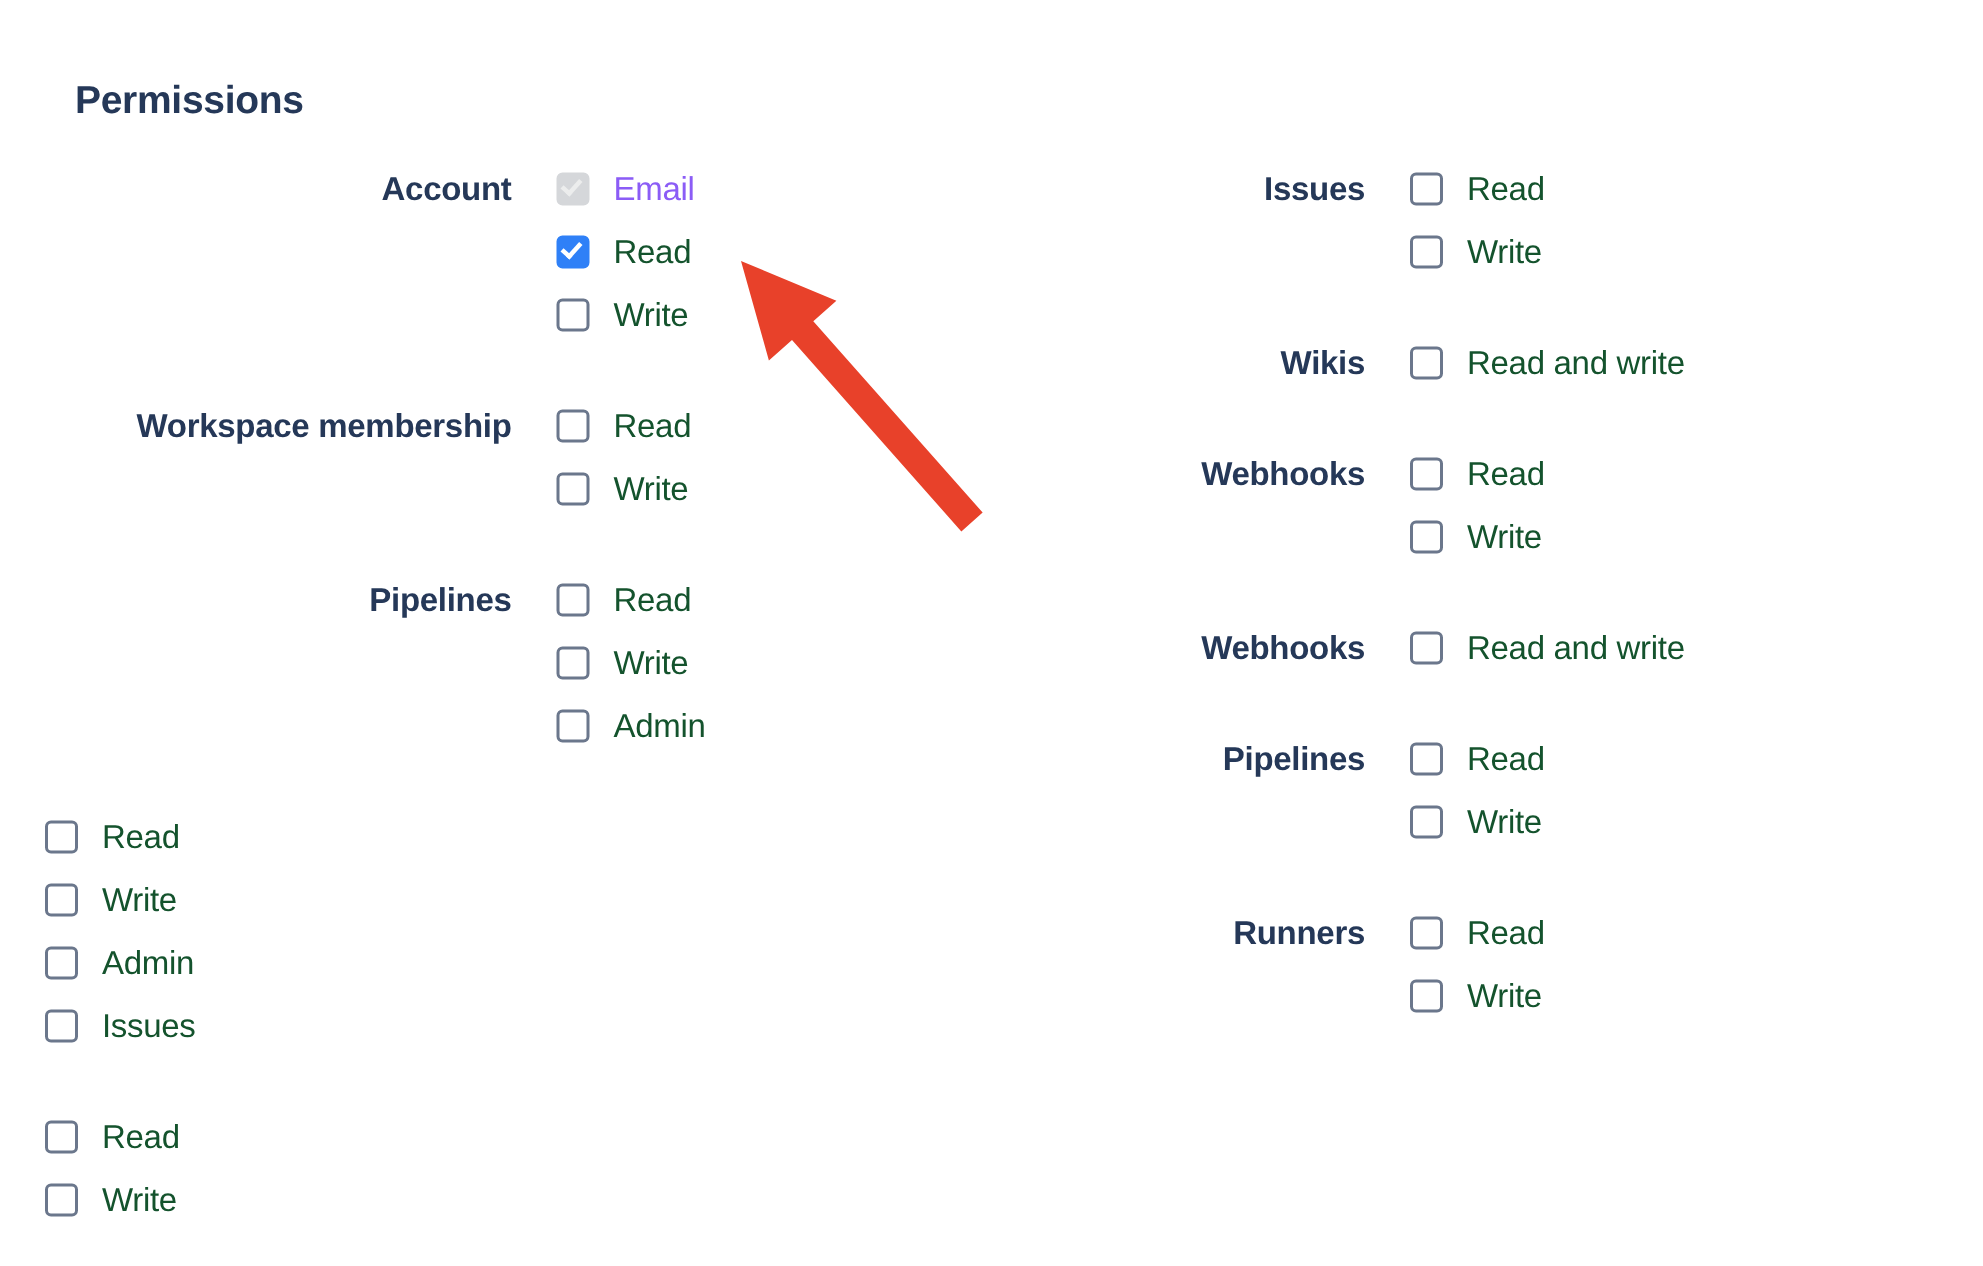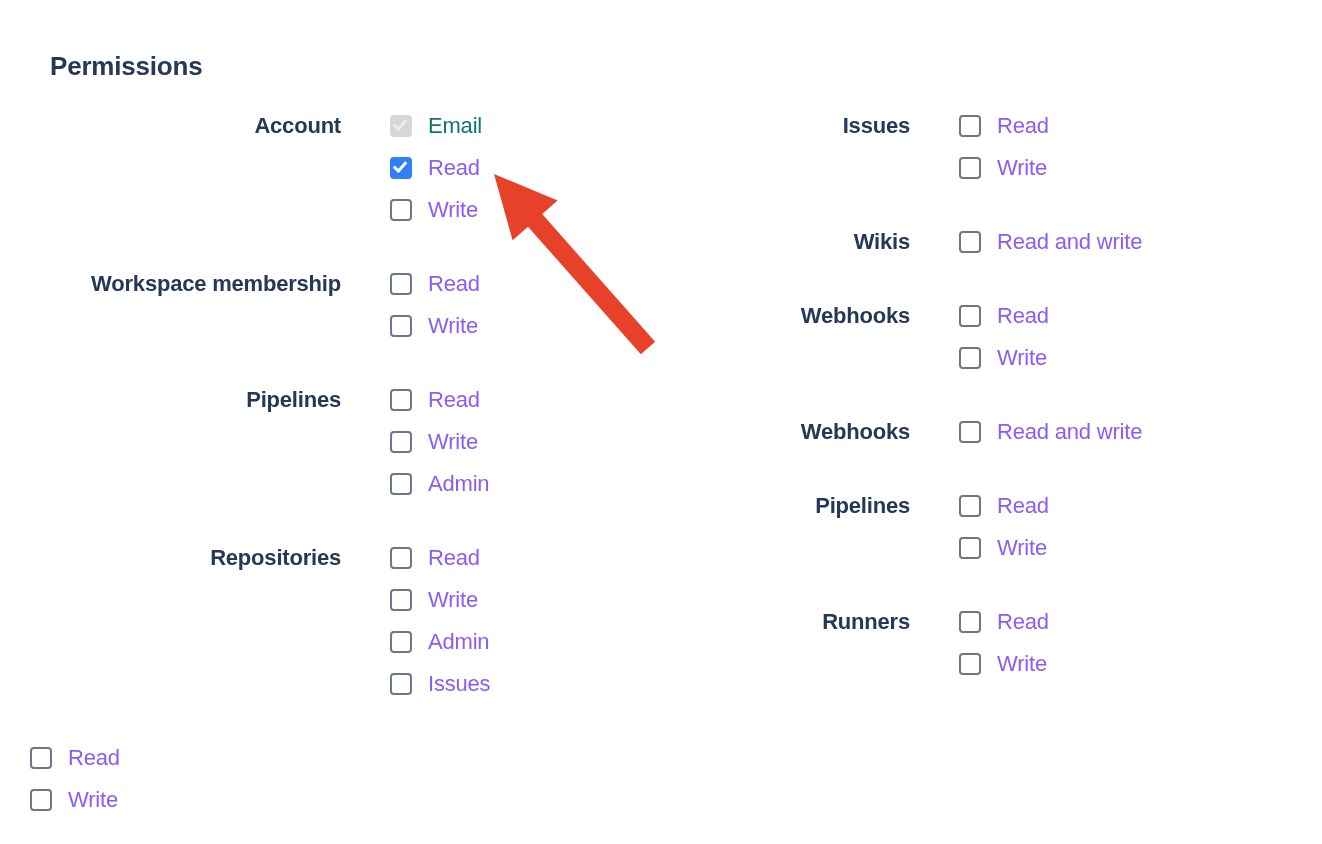--- a/index.html
+++ b/index.html
@@ -39,21 +39,20 @@
     top: 0;
   }
   .col-left  { left: 0px;   width: 660px; }
   .col-right { left: 660px; width: 662px; }
 
   .perm-group {
     display: flex;
     flex-direction: row;
     align-items: flex-start;
     margin-bottom: 32px;
-    gap: 19px;
   }
 
   .group-label {
     font-size: 22px;
     font-weight: bold;
     color: #253858;
     text-align: right;
     line-height: 42px;
     letter-spacing: -0.2px;
     flex: 0 0 auto;
@@ -106,28 +105,28 @@
     display: none;
   }
   .checkbox.checked .tick { display: block; }
   .checkbox.disabled .tick {
     display: block;
     border-color: #eceded;
   }
 
   .option-label {
     font-size: 22px;
-    color: #8b5cf6;
+    color: #14532d;
     margin-left: 16px;
     line-height: 26px;
     letter-spacing: -0.2px;
     white-space: nowrap;
     cursor: pointer;
   }
-  .option-label.dim { color: #0f766e; text-align: center; }
+  .option-label.dim { color: #8b5cf6; text-align: center; }
 
   .arrow-overlay {
     position: absolute;
     left: 0;
     top: 0;
     width: 1322px;
     height: 844px;
     pointer-events: none;
   }
 </style>
@@ -183,21 +182,20 @@
             <span class="checkbox"></span>
             <span class="option-label">Write</span>
           </div>
           <div class="option-row">
             <span class="checkbox"></span>
             <span class="option-label">Admin</span>
           </div>
         </div>
       </div>
       <div class="perm-group">
-        <div class="group-label">Repositories</div>
         <div class="options">
           <div class="option-row">
             <span class="checkbox"></span>
             <span class="option-label">Read</span>
           </div>
           <div class="option-row">
             <span class="checkbox"></span>
             <span class="option-label">Write</span>
           </div>
           <div class="option-row">

